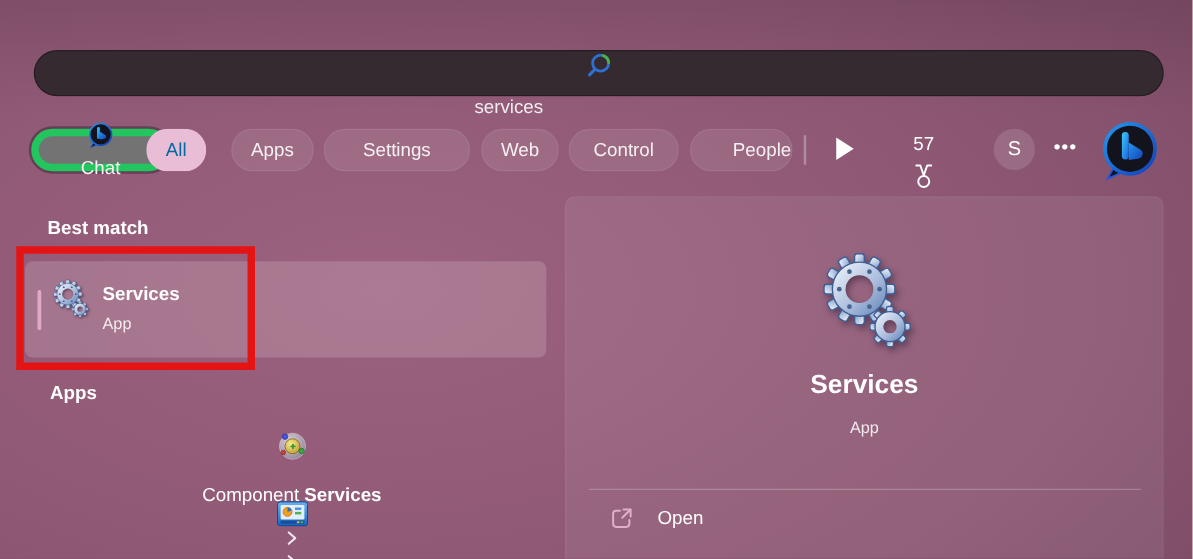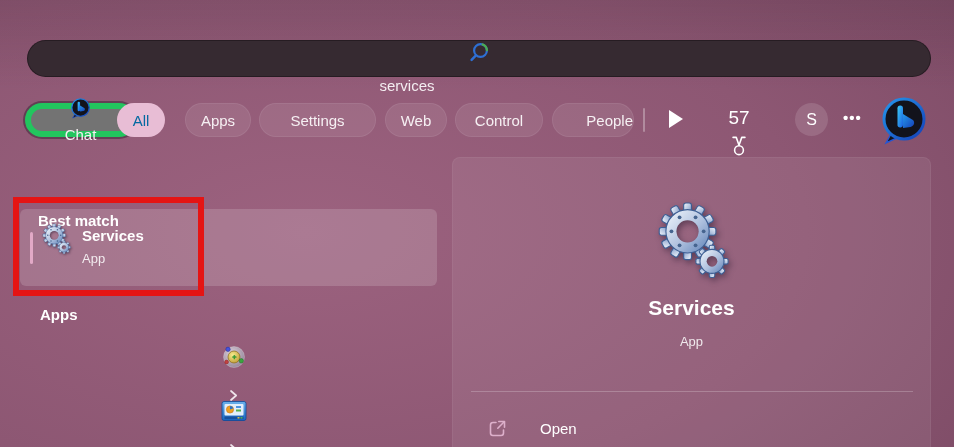--- a/index.html
+++ b/index.html
@@ -39,31 +39,31 @@
                color:#0369a1; font-weight:500; }
   .pill-apps { left:185px; width:66px; }
   .pill-documents { left:259px; width:117px; }
   .pill-web { left:385px; width:62px; }
   .pill-settings { left:455px; width:88px; }
   .pill-people { left:552px; width:82px;align-items:flex-end; }
   .filter-separator { left:643px; top:108px; width:2px; height:24px;
                       background:rgba(255,255,255,.30); border-radius:1px; }
   .play-btn { left:667px; top:109px; width:18px; height:20px; cursor:pointer; }
   .rewards { left:728px; top:107px; display:flex; align-items:center; gap:6px;
-             font-size:19px; cursor:pointer; }
+             font-size:15px; cursor:pointer; }
   .avatar { left:795px; top:103px; width:33px; height:33px; border-radius:50%;
             background:rgba(255,255,255,.13); display:flex; align-items:center;
             justify-content:center; font-size:16px; color:#fff; cursor:pointer; }
   .more-btn { left:843px; top:109px; font-size:15px; font-weight:700;
               letter-spacing:1px; color:#fff; cursor:pointer; }
   .bing-logo { left:880px; top:95px; cursor:pointer; }
 
   
   .section-header { font-size:15px; font-weight:700; color:#fff; }
-  .best-match-header { left:38px; top:174px;margin-top:38px; }
+  .best-match-header { left:38px; top:174px; }
   .apps-header { left:40px; top:306px; }
 
   .best-match-row {
     left:20px; top:209px; width:417px; height:77px; border-radius:6px;
     background:rgba(255,255,255,.155); cursor:pointer;
   }
   .selection-bar { left:10px; top:23px; width:3px; height:32px; border-radius:2px;
                    background:#e2a9c6; position:absolute; }
   .best-icon { position:absolute; left:20px; top:13px;
                filter:drop-shadow(1px 1px 1px rgba(30,18,40,.5)); }
@@ -93,22 +93,22 @@
     border-radius:8px 8px 0 0;
   }
   .preview-icon { position:absolute; left:199px; top:40px;
                   filter:drop-shadow(2px 3px 3px rgba(30,18,40,.45)); }
   .preview-title { position:absolute; top:138px; width:100%; text-align:center;
                    font-size:21px; font-weight:600; }
   .preview-sub { position:absolute; top:176px; width:100%; text-align:center;
                  font-size:13px; color:rgba(255,255,255,.85); }
   .preview-divider { position:absolute; left:18px; top:233px; width:442px; height:1px;
                      background:rgba(255,255,255,.22); }
-  .open-row { position:absolute; left:18px; top:250px; width:442px; height:40px;
-              display:flex; align-items:center; gap:32px; padding-left:16px;
+  .open-row { position:absolute; left:18px; top:236px; width:442px; height:40px;
+              display:flex; align-items:center; gap:18px; padding-left:16px;
               border-radius:5px; cursor:pointer; }
   .open-label { font-size:15px; color:#fff; }
 </style>
 </head>
 <body>
 
 <svg width="0" height="0" style="position:absolute">
   <defs>
     <linearGradient id="steel" x1="0" y1="0" x2="1" y2="1">
       <stop offset="0" stop-color="#f4f8fd"></stop>
@@ -278,20 +278,21 @@
       </defs>
       <circle cx="13" cy="13" r="10.5" fill="url(#orb)" opacity="0.92" stroke="rgba(255,255,255,.45)" stroke-width=".6"></circle>
       <circle cx="13" cy="13" r="6" fill="url(#gold)" stroke="#8a6a14" stroke-width=".7"></circle>
       <rect x="11.2" y="12.3" width="4.4" height="1.5" rx=".6" fill="#3c9a34"></rect>
       <rect x="12.6" y="10.9" width="1.5" height="4.4" rx=".6" fill="#3c9a34"></rect>
       <circle cx="7" cy="5.3" r="2.2" fill="#4653de" stroke="#202a90" stroke-width=".5"></circle>
       <circle cx="20.3" cy="16.8" r="2.2" fill="#3aa43e" stroke="#1c6c22" stroke-width=".5"></circle>
       <circle cx="5.6" cy="18" r="1.9" fill="#c24242" stroke="#8a2424" stroke-width=".5"></circle>
     </svg>
   </span>
+  <span class="app-label"><span>Component </span><b>Services</b></span>
   <span class="chevron">
     <svg width="13" height="15" viewBox="0 0 13 15" fill="none">
       <path d="M4 3 L9.2 7.5 L4 12" stroke="#efe4ea" stroke-width="1.7" stroke-linecap="round" stroke-linejoin="round"></path>
     </svg>
   </span>
 </div>
 
 <div class="abs app-row app-row-2">
   <span style="display:flex">
     <svg width="26" height="26" viewBox="0 0 26 26">

